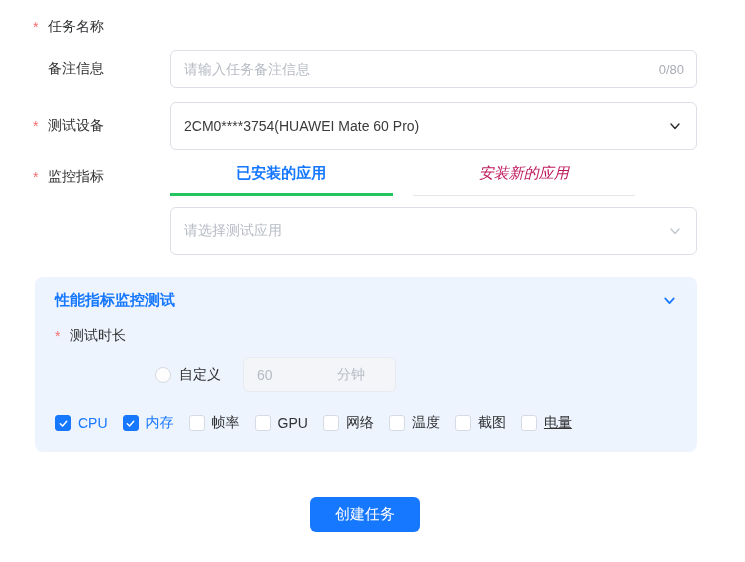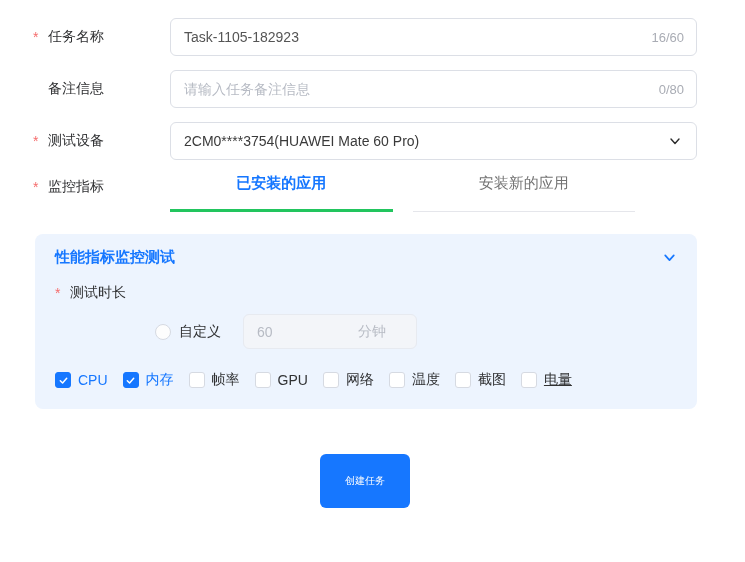--- a/index.html
+++ b/index.html
@@ -15,78 +15,74 @@
   .no-req { width:15px; display:inline-block; }
   .control { flex:1; position:relative; min-width:0; }
 
   .text-input { width:100%; height:38px; border:1px solid #dcdfe6; border-radius:6px;
     padding:0 58px 0 13px; font-size:14px; color:#555; background:#fff; outline:none;
     font-family:inherit; }
   .text-input::placeholder { color:#b7bbc4; }
   .counter { position:absolute; right:13px; top:50%; transform:translateY(-50%);
     color:#a9acb4; font-size:13px; pointer-events:none; }
 
-  .select-box { width:100%; height:38px; border:1px solid #dcdfe6; border-radius:6px;
+  .select-box { width:100%; height:48px; border:1px solid #dcdfe6; border-radius:6px;
     background:#fff; display:flex; align-items:center; justify-content:space-between;
     padding:0 14px 0 13px; cursor:pointer; }
   .select-value { color:#3a3a3a; }
   .select-value.placeholder { color:#b7bbc4; }
   .chev { display:inline-flex; }
 
   .tabs { display:flex; gap:20px; margin-right:62px; }
   .tab { flex:1; text-align:center; font-size:15px; cursor:pointer; }
   .tab.active { color:#1677ff; font-weight:bold; padding-bottom:8px; border-bottom:3px solid #22c55e; }
-  .tab.inactive { color:#737373; padding-bottom:18px; border-bottom:1px solid #e5e6eb; }
+  .tab.inactive { color:#be185d; padding-bottom:12px; border-bottom:1px solid #e5e6eb;font-style:italic; }
   .app-select { margin-top:11px; }
 
   .panel { margin:22px 0 0 2px; background:#edf4fe; border-radius:8px; padding:14px 20px 20px 20px; }
   .panel-head { display:flex; align-items:center; justify-content:space-between;
     color:#1677ff; font-weight:bold; font-size:15px; }
   .prow { display:flex; margin-top:17px; align-items:center; }
   .prow-label { flex:0 0 100px; display:flex; align-items:center; color:#303133; }
   .pcontrol { flex:1; display:flex; align-items:center; flex-wrap:wrap; }
 
   .radio-item { display:flex; align-items:center; margin-right:20px; cursor:pointer; }
   .radio-dot { width:16px; height:16px; border-radius:50%; border:1px solid #d6dae2;
     background:#fdfdfd; margin-right:8px; flex:0 0 16px; }
   .radio-dot.on { border:none; background:#1677ff; position:relative; }
   .radio-dot.on::after { content:""; position:absolute; left:5px; top:5px; width:6px; height:6px;
     border-radius:50%; background:#fff; }
   .radio-item .r-label { color:#303133; }
   .radio-item.selected .r-label { color:#1677ff; }
 
   .custom-row { margin-top:12px; }
-  .mini-input { width:174px; height:35px; background:#f3f5f9; border:1px solid #e7eaf0;
+  .mini-input { width:153px; height:35px; background:#f3f5f9; border:1px solid #e7eaf0;
     border-radius:6px; display:flex; align-items:center; justify-content:space-between;
     padding:0 30px 0 13px; color:#b7bbc4; margin-left:2px; }
 
   .cb-item { display:flex; align-items:center; margin-right:15px; cursor:pointer;text-align:right; }
   .cb-box { width:16px; height:16px; border-radius:3px; border:1px solid #d6dae2; background:#fff;
     margin-right:7px; flex:0 0 16px; display:flex; align-items:center; justify-content:center; }
   .cb-box.on { background:#1677ff; border-color:#1677ff; }
   .cb-item .c-label { color:#303133; }
   .cb-item.checked .c-label { color:#1677ff; }
 
   .submit-row { text-align:center; margin-top:45px; }
   .submit-btn { display:inline-block; background:#1677ff; color:#fff; border:none;
-    border-radius:6px; padding:20px 25px; font-size:10px; cursor:pointer; font-family:inherit; }
+    border-radius:6px; padding:8px 25px; font-size:15px; cursor:pointer; font-family:inherit; }
 </style>
 </head>
 <body>
 
 <div class="form-wrap">
 
   <div class="row">
     <div class="row-label">
       <span class="req">*</span>
       <span>任务名称</span>
-    </div>
-    <div class="control">
-      <input class="text-input" type="text" value="Task-1105-182923" style="">
-      <span class="counter">16/60</span>
     </div>
   </div>
 
   <div class="row">
     <div class="row-label">
       <span class="no-req"></span>
       <span>备注信息</span>
     </div>
     <div class="control">
       <input class="text-input" type="text" placeholder="请输入任务备注信息" style="">
@@ -113,20 +109,28 @@
 
   <div class="row top-align">
     <div class="row-label">
       <span class="req">*</span>
       <span>监控指标</span>
     </div>
     <div class="control">
       <div class="tabs">
         <div class="tab active">已安装的应用</div>
         <div class="tab inactive">安装新的应用</div>
+      </div>
+      <div class="select-box app-select">
+        <span class="select-value placeholder">请选择测试应用</span>
+        <span class="chev">
+          <svg width="14" height="14" viewBox="0 0 14 14">
+              <polyline points="3,5 7,9.5 11,5" fill="none" stroke="#c3c7cf" stroke-width="1.4" stroke-linecap="round" stroke-linejoin="round"></polyline>
+            </svg>
+        </span>
       </div>
     </div>
   </div>
 
   <div class="panel">
     <div class="panel-head">
       <span>性能指标监控测试</span>
       <span class="chev">
         <svg width="15" height="15" viewBox="0 0 14 14">
             <polyline points="3,5 7,9.5 11,5" fill="none" stroke="#1677ff" stroke-width="1.6" stroke-linecap="round" stroke-linejoin="round"></polyline>

